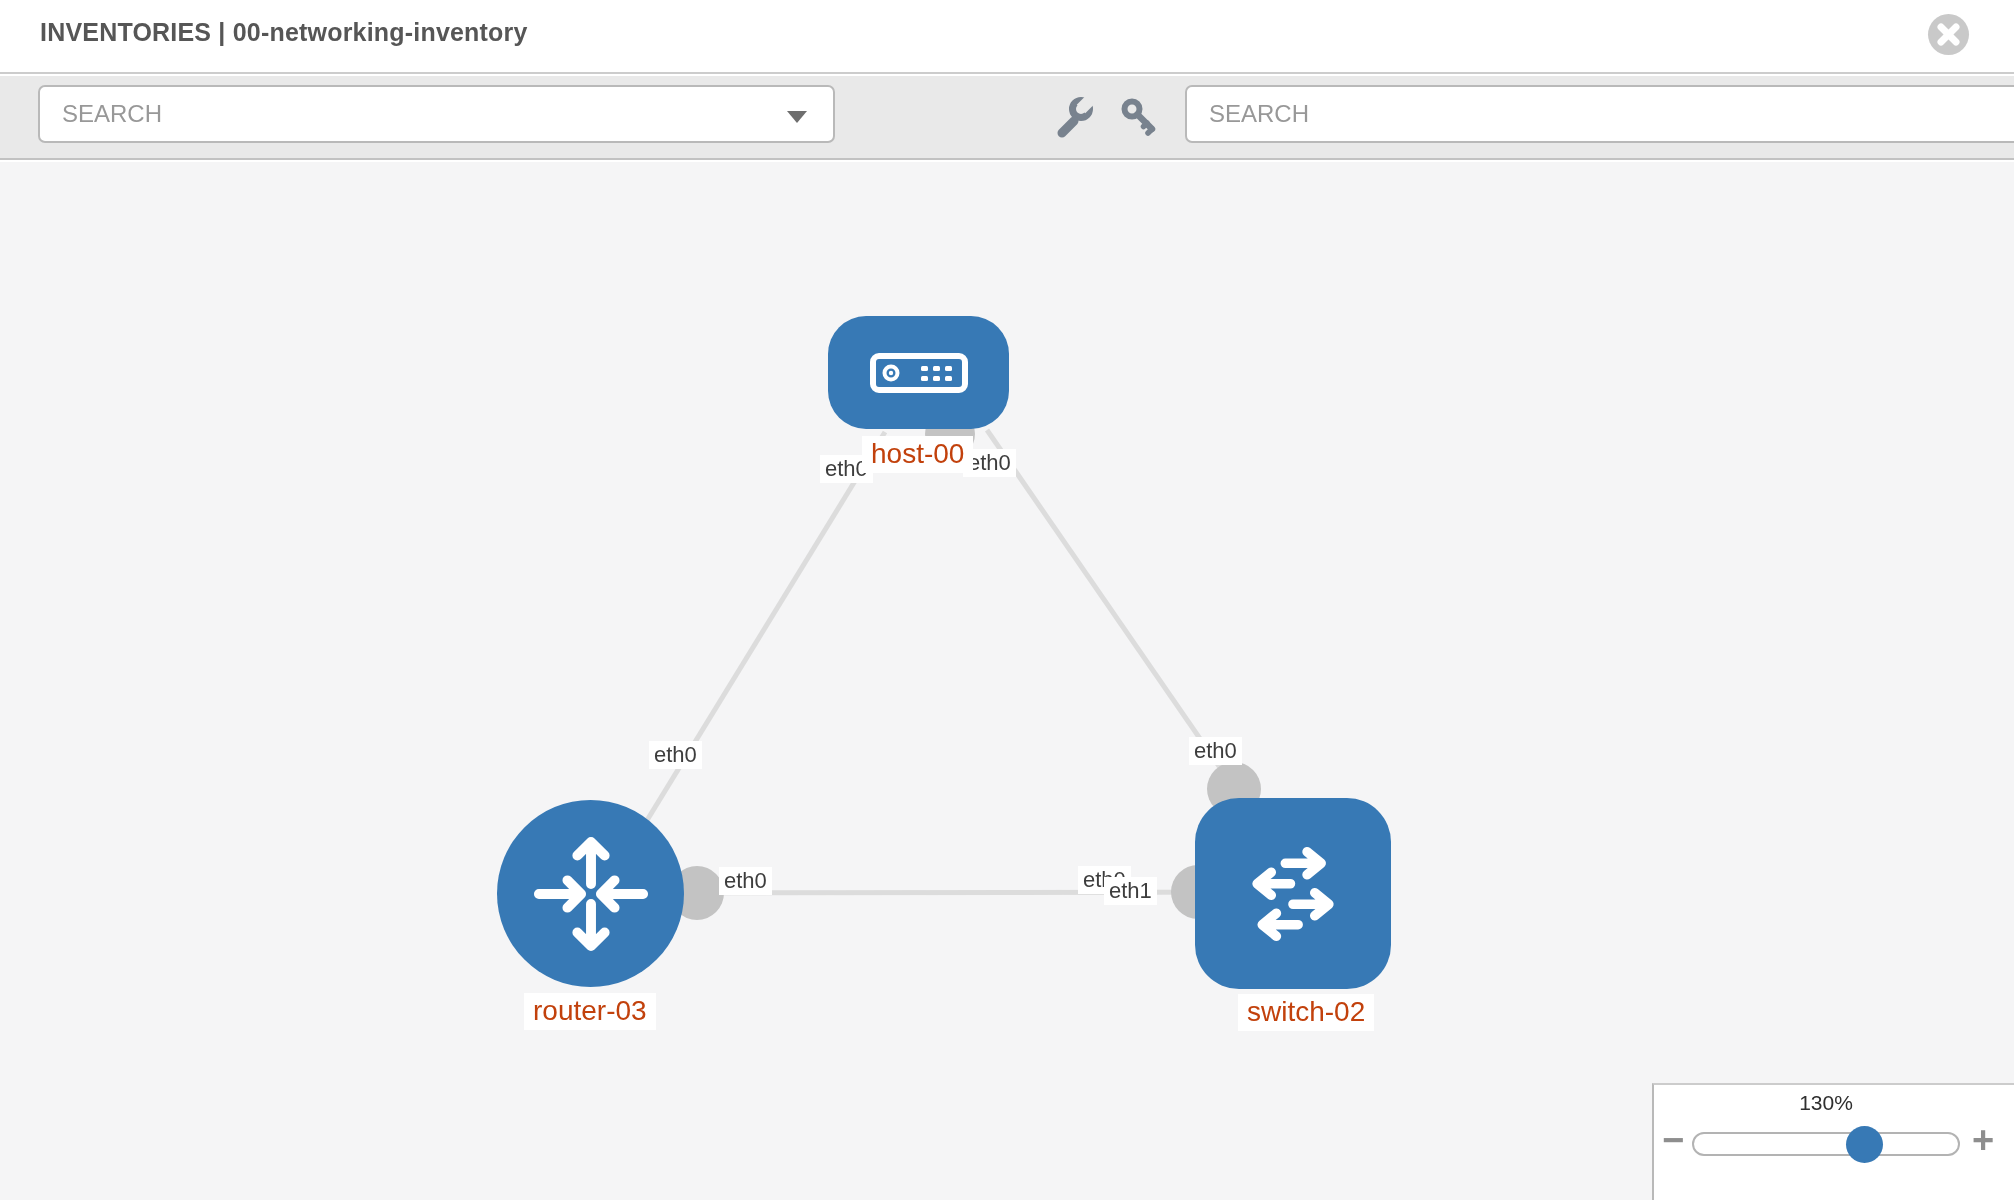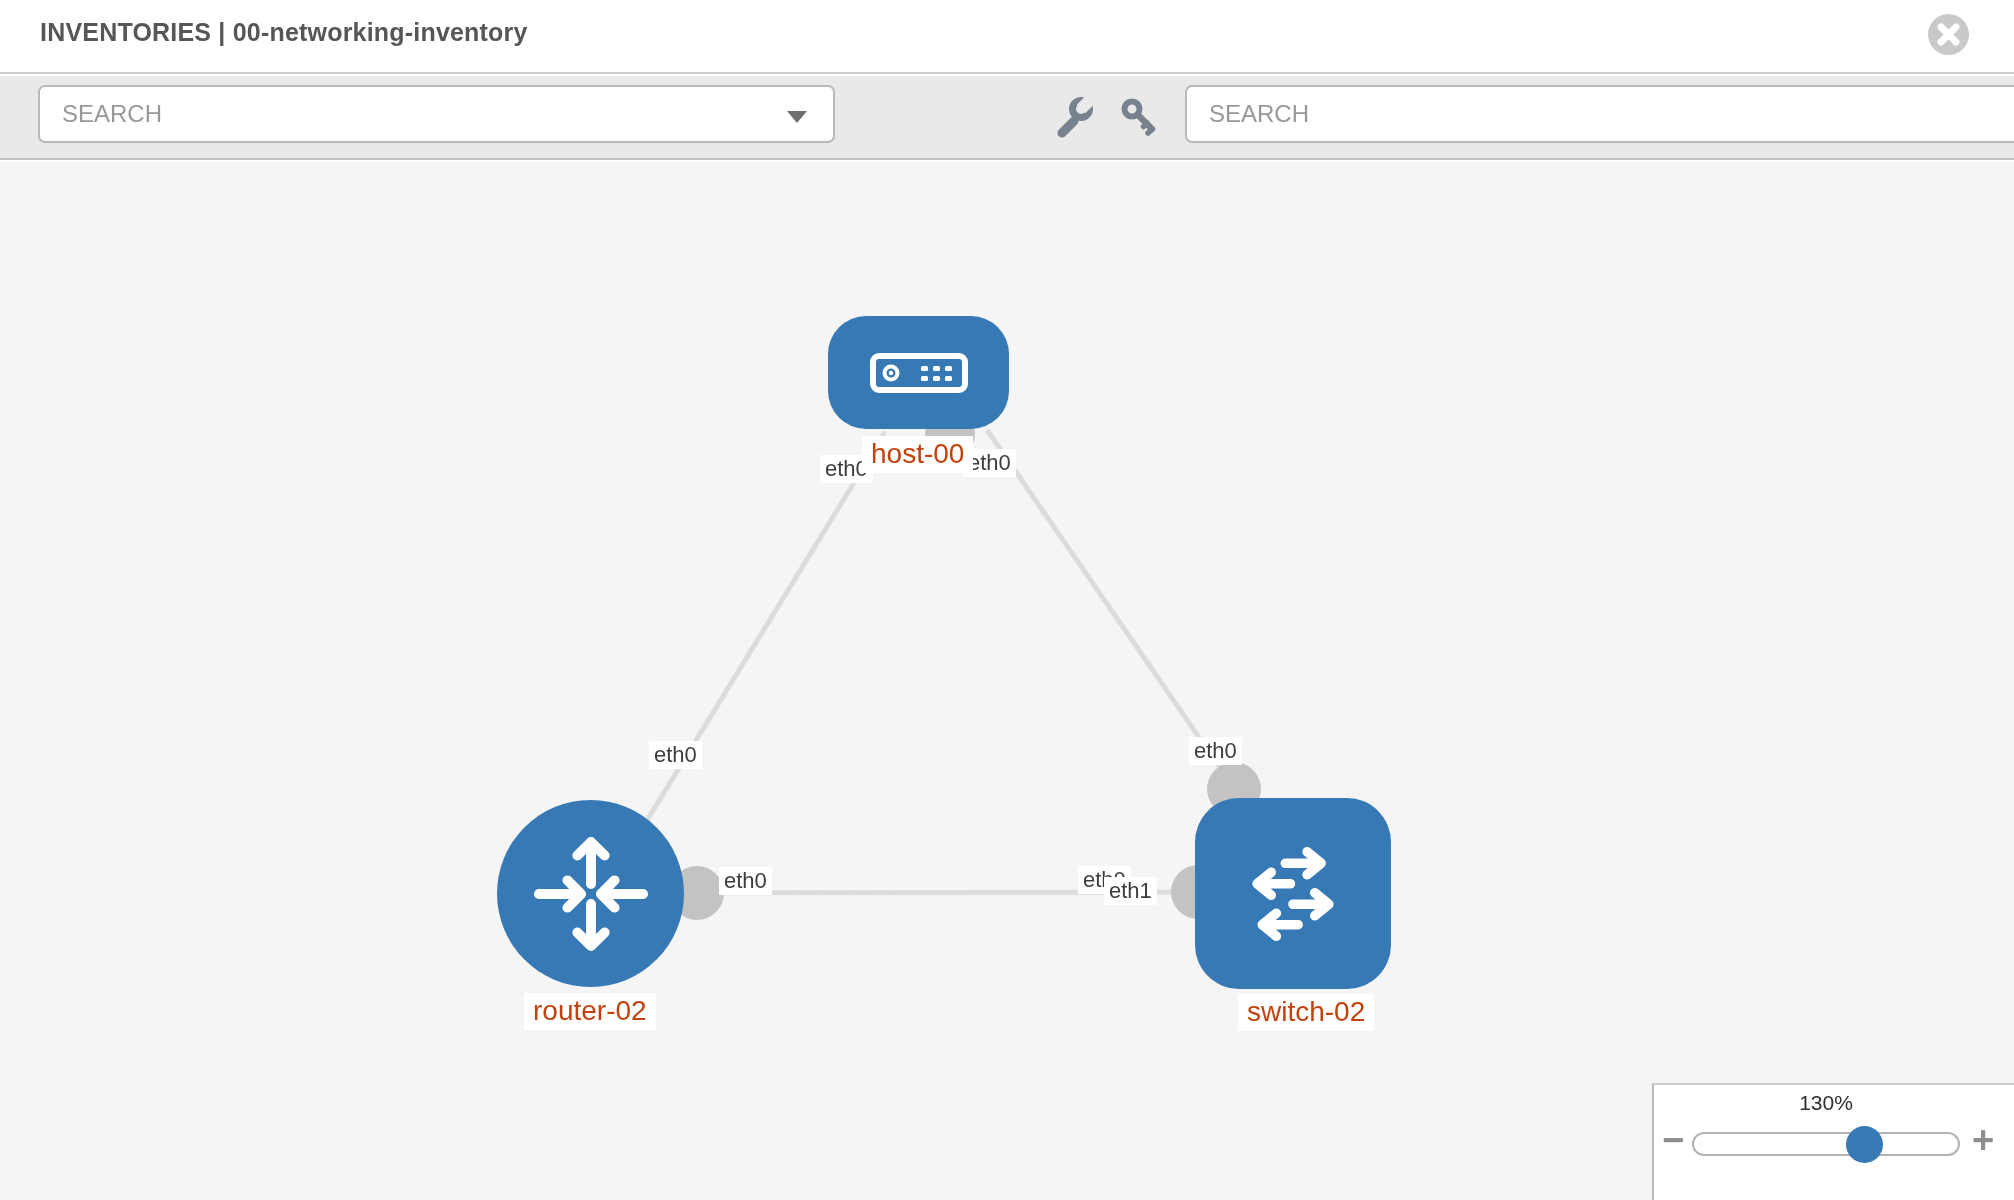--- a/index.html
+++ b/index.html
@@ -136,21 +136,21 @@
 
     <div class="if-label" style="left:820px; top:293px;">eth0</div>
     <div class="if-label" style="left:963px; top:287px;">eth0</div>
     <div class="if-label" style="left:649px; top:579px;">eth0</div>
     <div class="if-label" style="left:1189px; top:575px;">eth0</div>
     <div class="if-label" style="left:719px; top:705px;">eth0</div>
     <div class="if-label" style="left:1078px; top:704px;">eth0</div>
     <div class="if-label" style="left:1104px; top:704px;margin-top:11px;">eth1</div>
 
     <div class="node-label" style="left:862px; top:274px;">host-00</div>
-    <div class="node-label" style="left:524px; top:831px;">router-02</div>
+    <div class="node-label" style="left:524px; top:831px;">router-03</div>
     <div class="node-label" style="left:1238px; top:832px;">switch-02</div>
 
   </div>
 
   <div class="zoom-panel">
     <div class="zoom-level">130%</div>
     <div class="zoom-minus">−</div>
     <div class="zoom-track"></div>
     <div class="zoom-knob"></div>
     <div class="zoom-plus">+</div>

